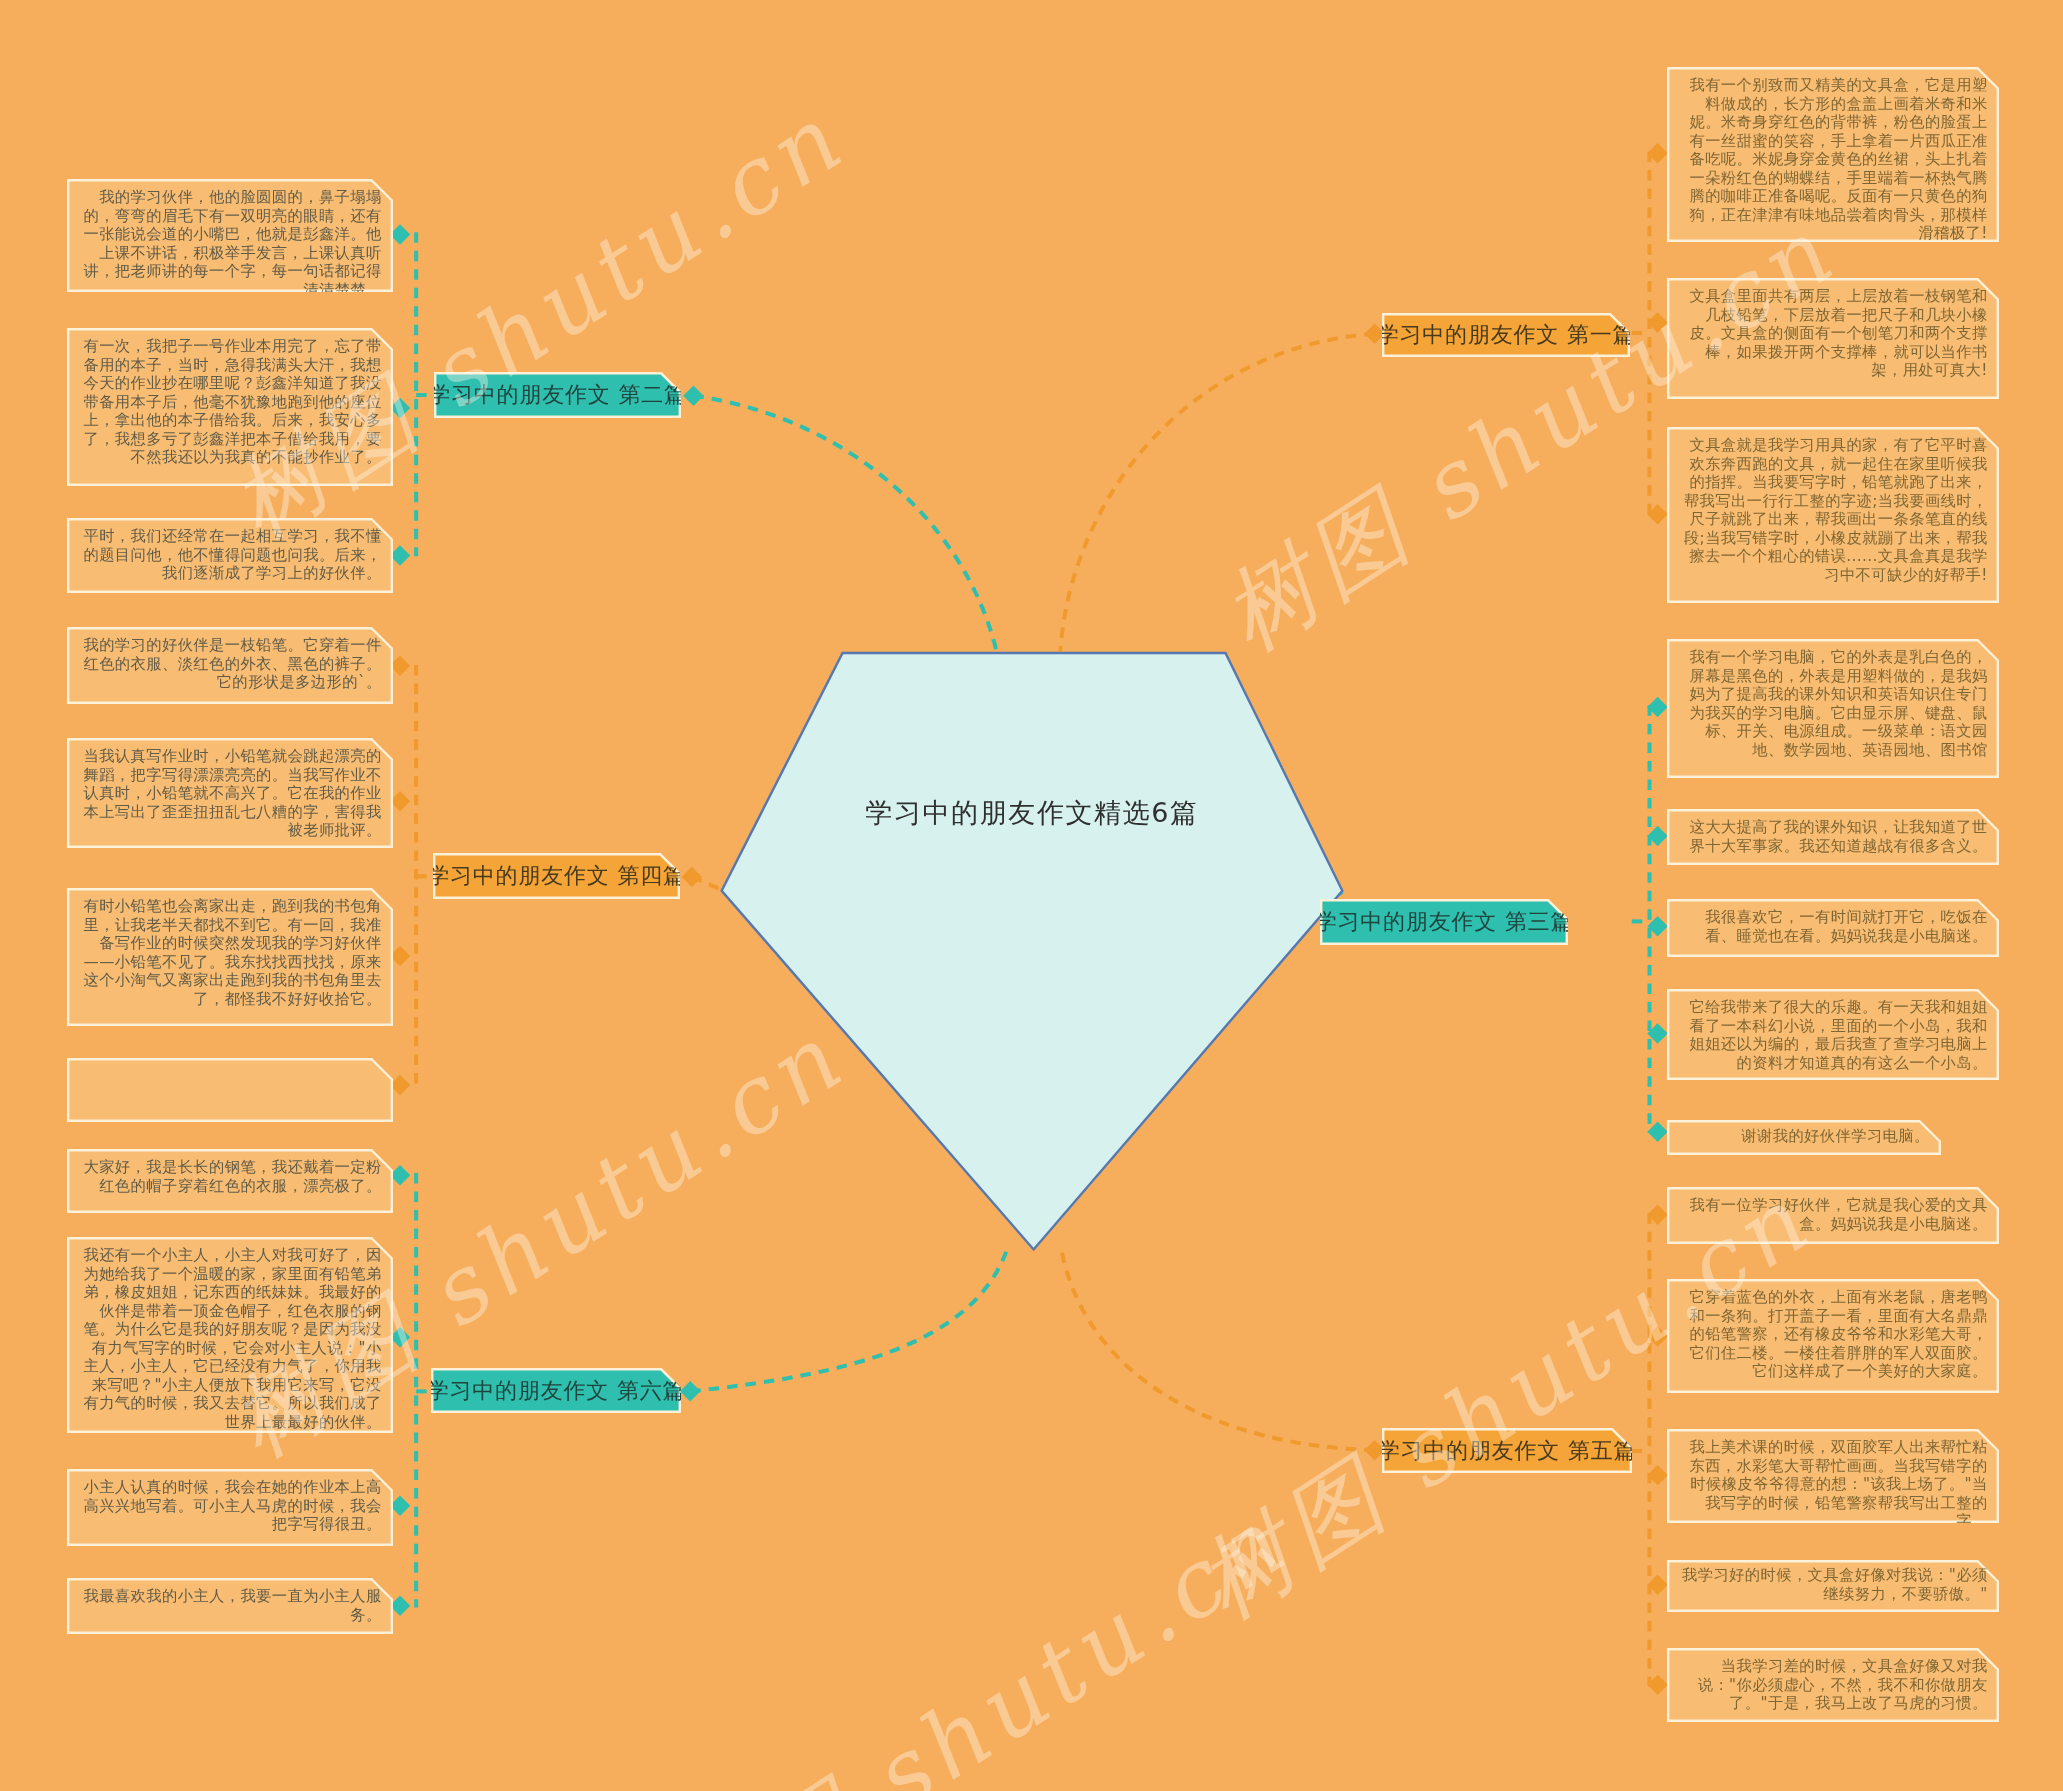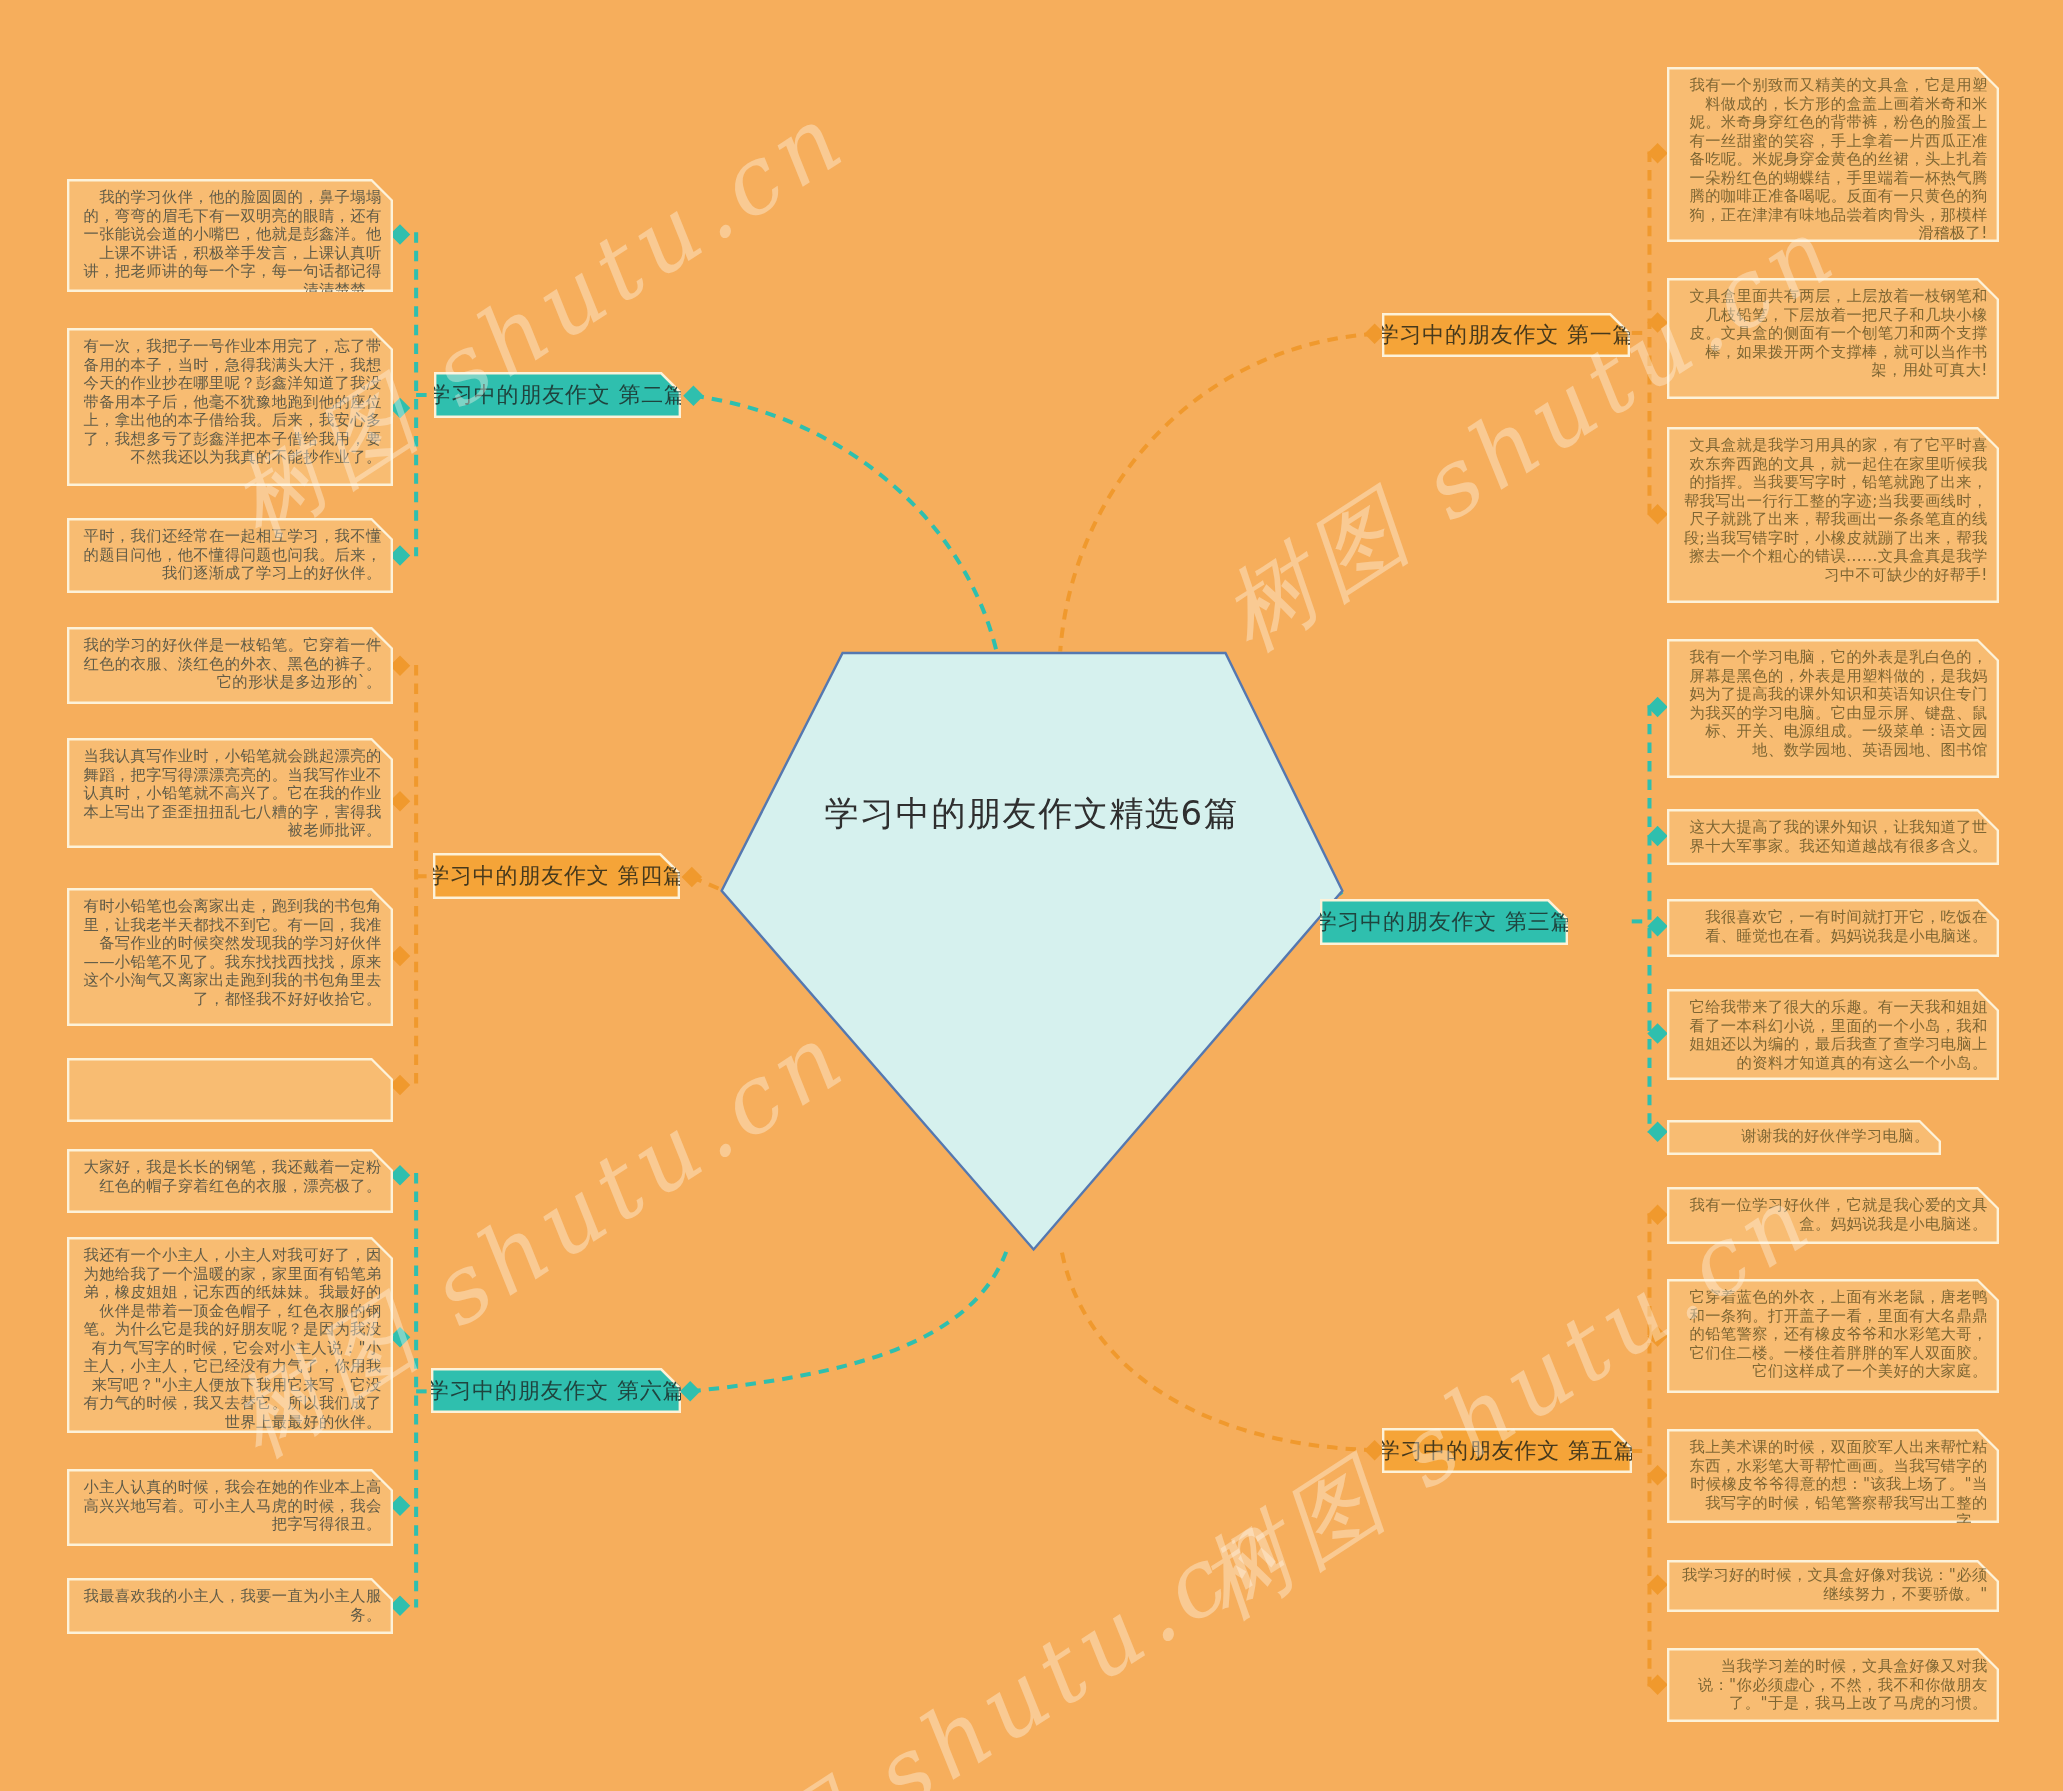--- a/index.html
+++ b/index.html
@@ -41,21 +41,21 @@
   }
   .branch-label.teal .branch-fill{background:#2fbfae;}
   .branch-label.orange .branch-fill{background:#f5a438;}
   .branch-text{
     position:relative;z-index:1;font-size:22px;letter-spacing:0.8px;white-space:nowrap;
   }
   .branch-label.teal .branch-text{color:#1f443e;}
   .branch-label.orange .branch-text{color:#46391c;}
   .center-title{
     position:absolute;z-index:5;left:762px;top:796px;width:540px;
-    text-align:center;font-size:34px;line-height:34px;color:#2f2f2f;
+    text-align:center;font-size:27px;line-height:34px;color:#2f2f2f;
     letter-spacing:1.6px;
   }
   .watermark{
     position:absolute;z-index:8;pointer-events:none;
     font-family:"DejaVu Serif","Liberation Serif",serif;
     font-style:italic;font-size:93px;letter-spacing:8px;
     color:rgba(255,248,236,0.38);white-space:nowrap;
     transform:rotate(-33deg);transform-origin:left center;
   }
 </style>

